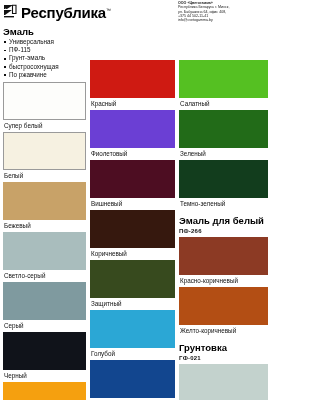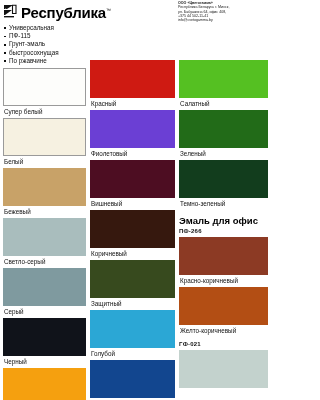--- a/index.html
+++ b/index.html
@@ -86,20 +86,21 @@
     <div class="co-name">ООО «Цветогамма»</div>
     <div>Республика Беларусь г. Минск,</div>
     <div>ул. Бабушкина 64, офис 408,</div>
     <div>+375 44 502-11-41</div>
     <div>info@cvetogamma.by</div>
   </div>
 
   <div class="cols">
 
     <div class="col col-1">
+      <div class="sec-title">Эмаль</div>
       <ul class="bullets">
         <li>Универсальная</li>
         <li>ПФ-115</li>
         <li>Грунт-эмаль</li>
         <li style="padding-left:6px"><span style="position:relative;left:0">быстросохнущая</span></li>
         <li>По ржавчине</li>
       </ul>
 
       <div class="swatch-block">
         <span class="swatch bordered" style="background:#fdfdfb"></span>
@@ -182,33 +183,34 @@
       <div class="swatch-block">
         <span class="swatch" style="background:#226b18"></span>
         <div class="swatch-label">Зеленый</div>
       </div>
       <div class="swatch-block">
         <span class="swatch" style="background:#123d1d"></span>
         <div class="swatch-label">Темно-зеленый</div>
       </div>
 
       <div class="spacer-3"></div>
-      <div class="sec-title">Эмаль для офис</div>
+      <div class="sec-title">Эмаль для белый</div>
       <div class="sec-sub">ПФ-266</div>
 
       <div class="swatch-block">
         <span class="swatch" style="background:#8c3a24"></span>
         <div class="swatch-label">Красно-коричневый</div>
       </div>
       <div class="swatch-block">
         <span class="swatch" style="background:#b34e14"></span>
         <div class="swatch-label">Желто-коричневый</div>
       </div>
 
       <div class="spacer-3"></div>
+      <div class="sec-title">Грунтовка</div>
       <div class="sec-sub">ГФ-021</div>
 
       <div class="swatch-block">
         <span class="swatch" style="background:#c3d2cd"></span>
 
       </div>
 
     </div>
 
   </div>

